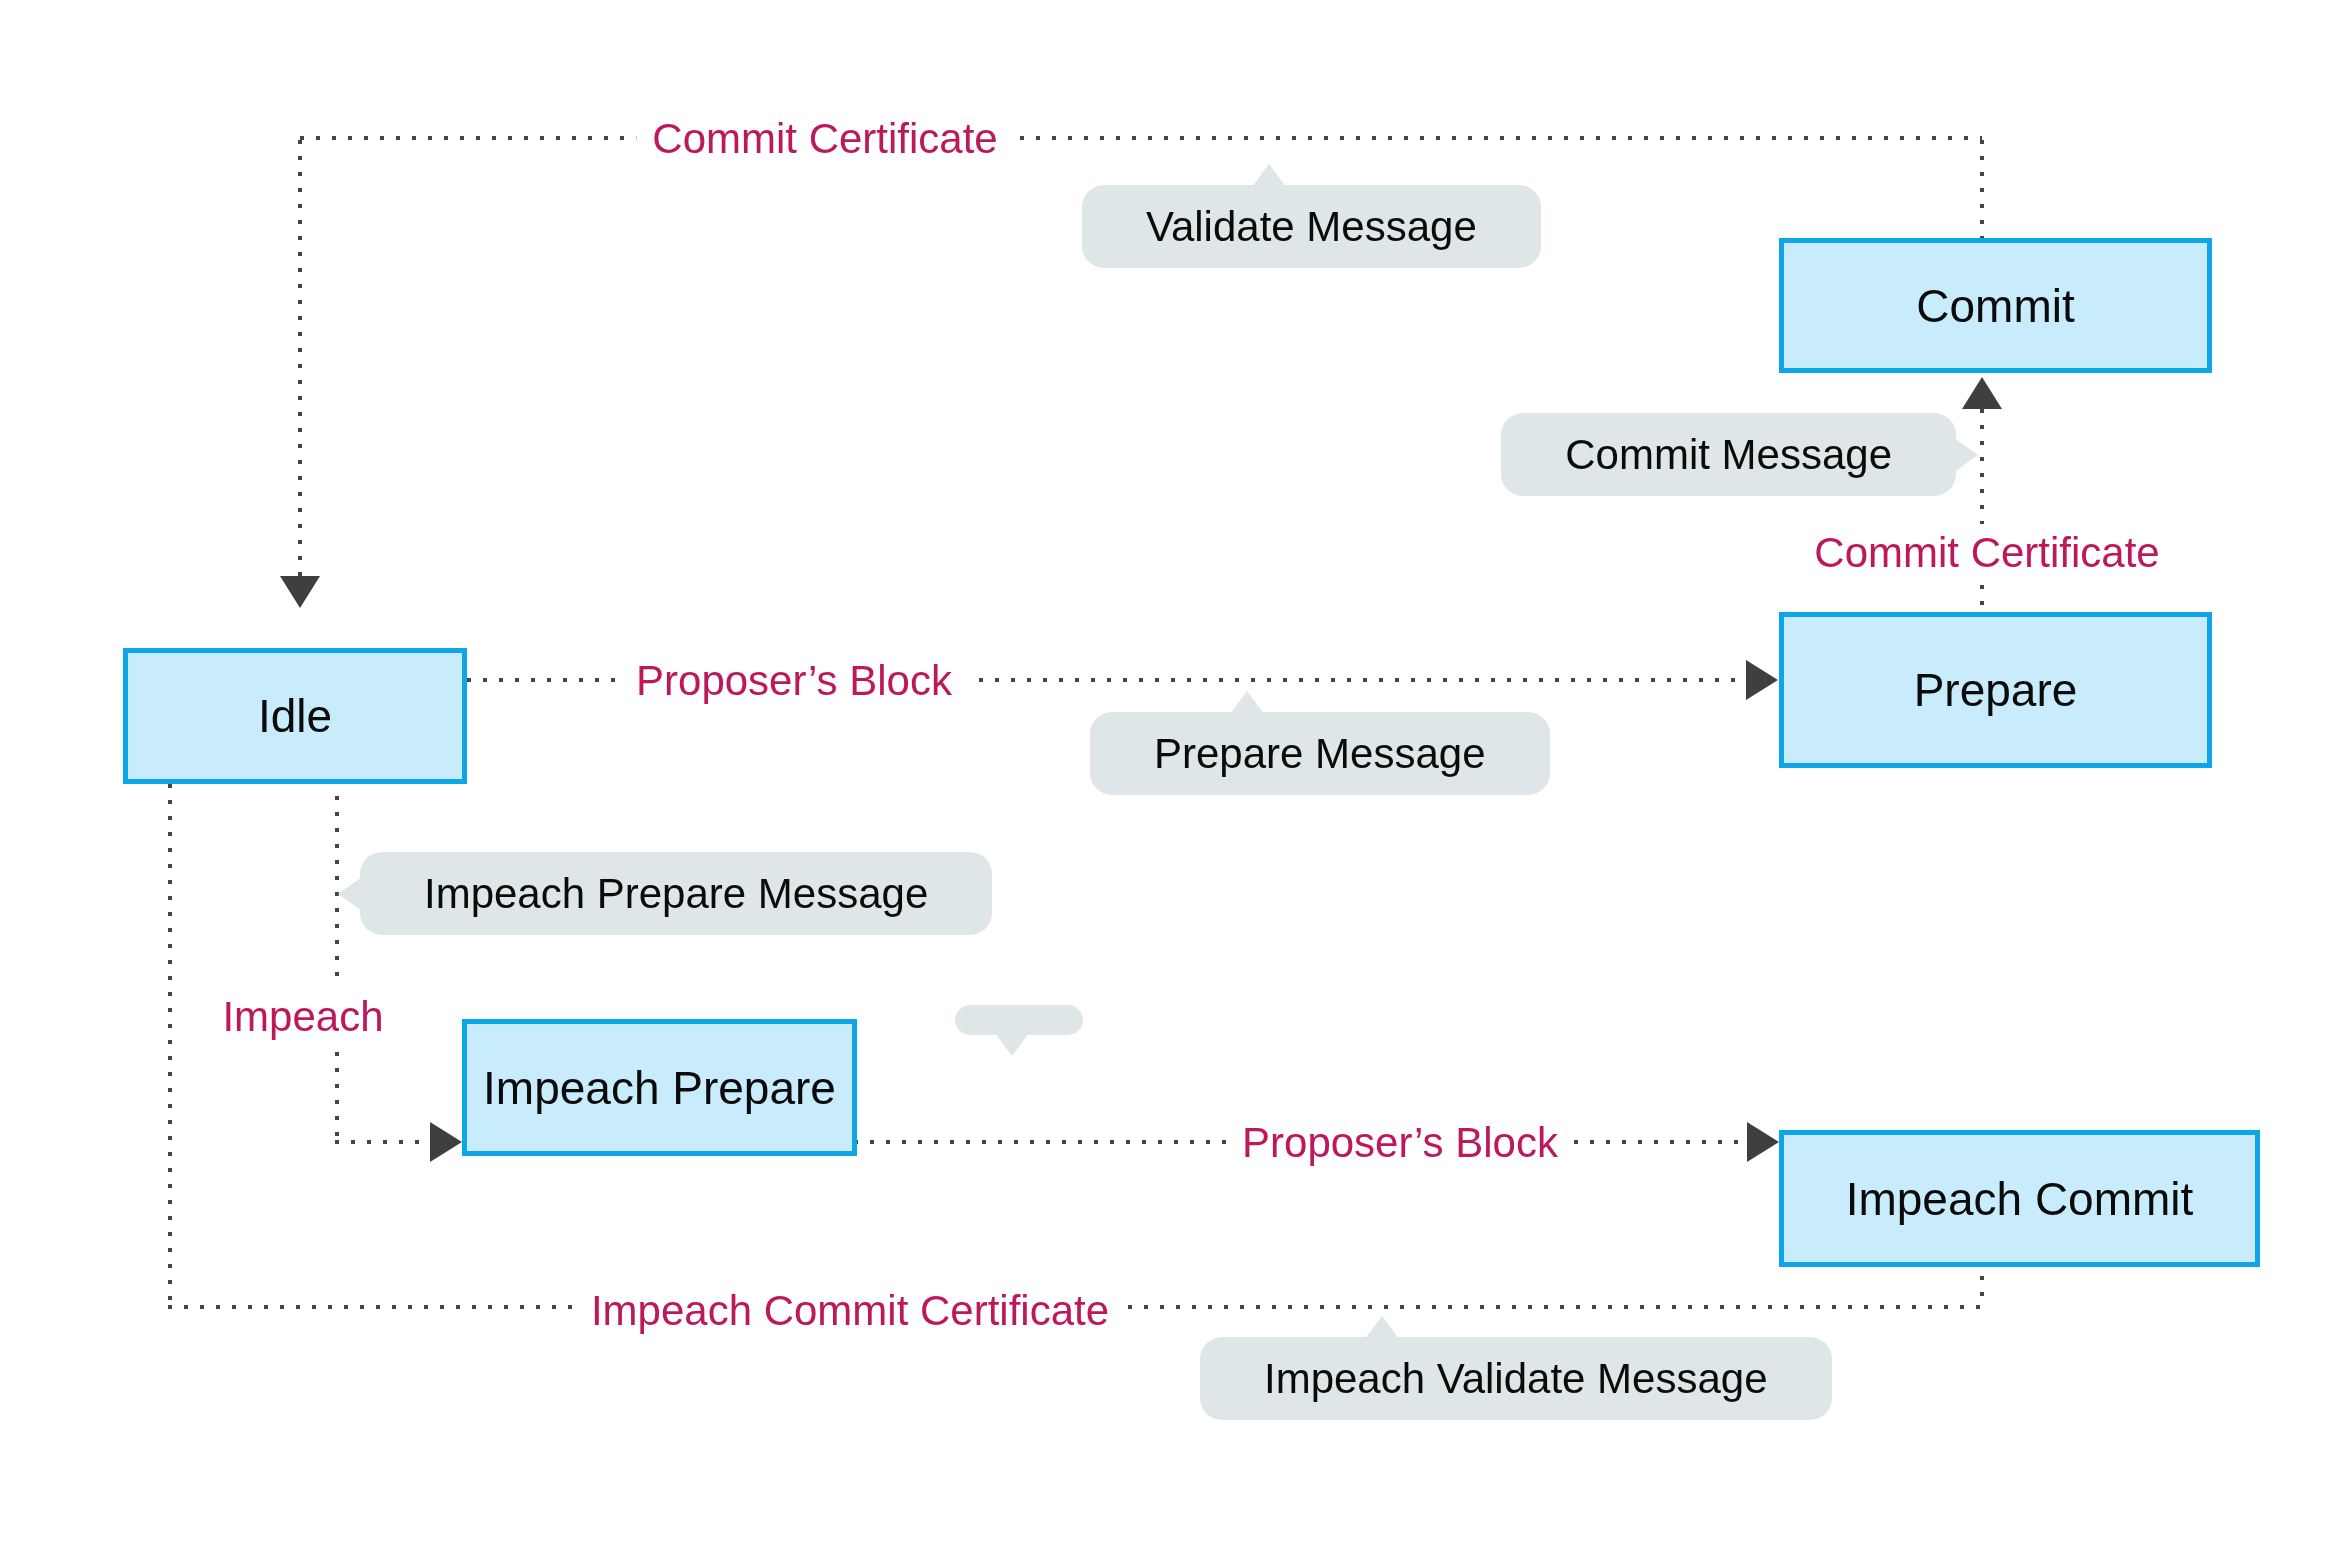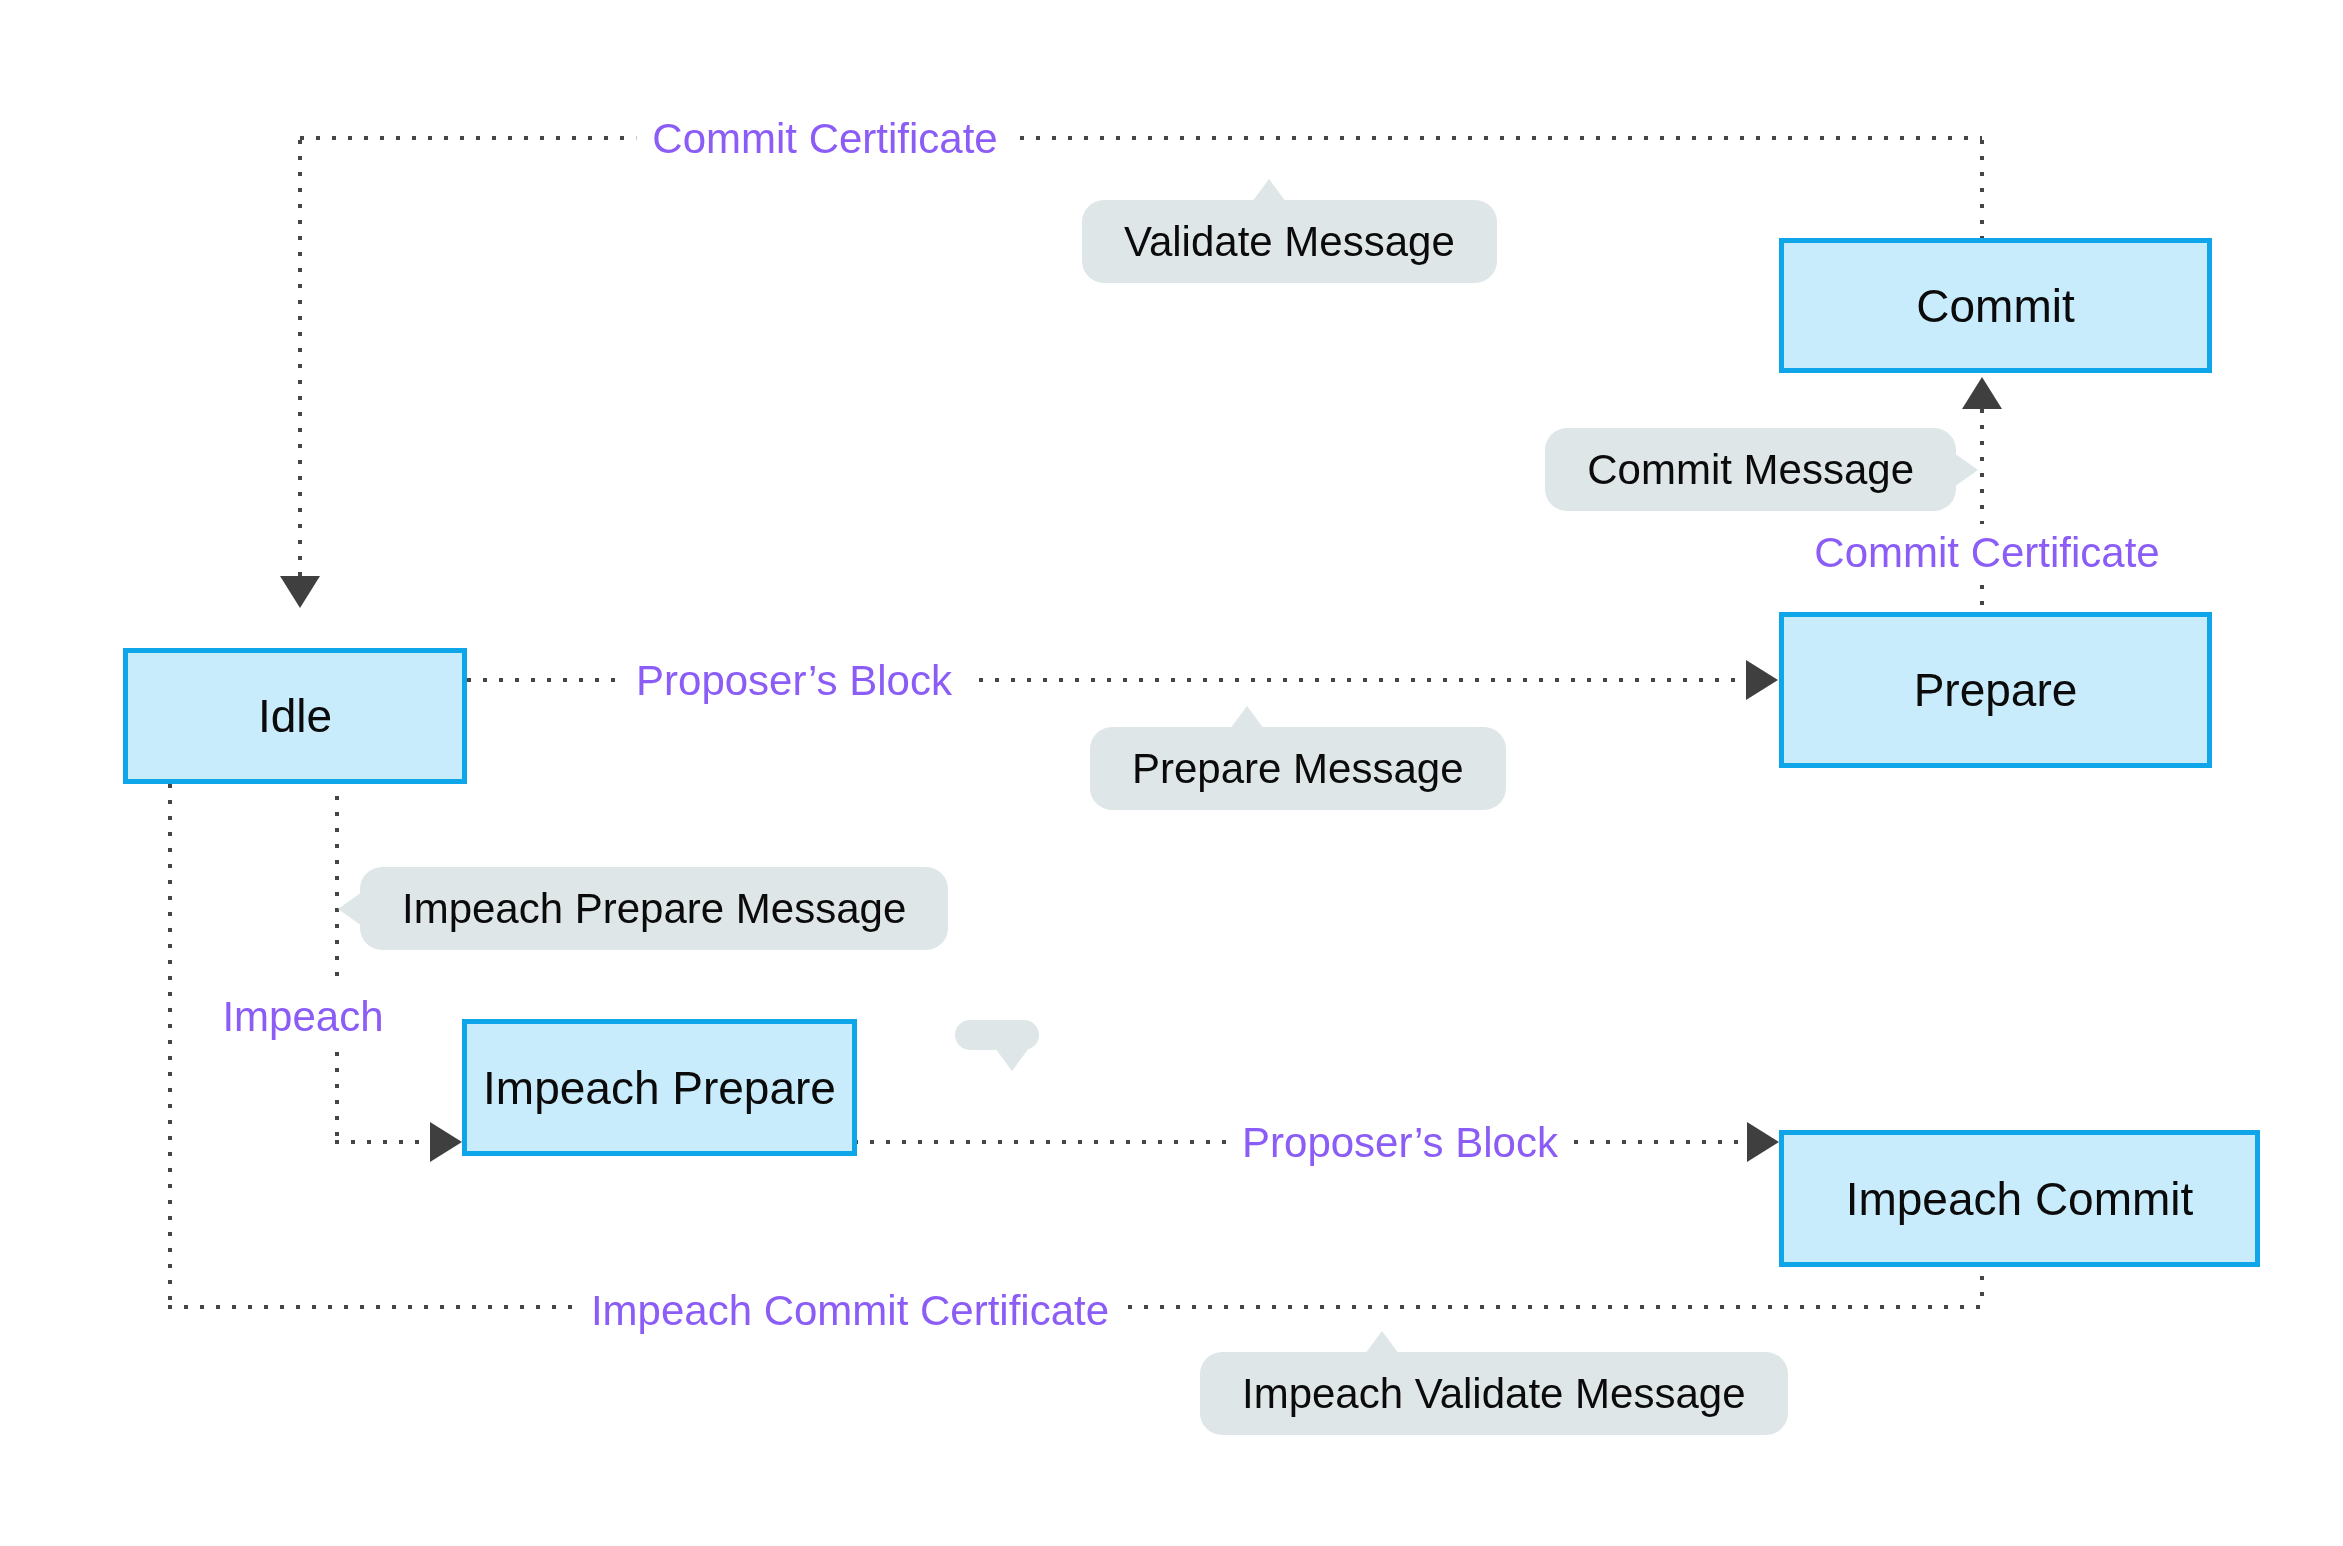--- a/index.html
+++ b/index.html
@@ -22,27 +22,27 @@
   
   .arrow{position:absolute;width:0;height:0;}
   .arrow.down{border-left:20px solid transparent;border-right:20px solid transparent;border-top:32px solid #3f3f3f;}
   .arrow.up{border-left:20px solid transparent;border-right:20px solid transparent;border-bottom:32px solid #3f3f3f;}
   .arrow.right{border-top:20px solid transparent;border-bottom:20px solid transparent;border-left:32px solid #3f3f3f;}
 
   
   .edge-label{
     position:absolute;transform:translateX(-50%);
     background:#ffffff;padding:0 16px;white-space:nowrap;
-    font-size:42px;line-height:58px;color:#8b5cf6;
+    font-size:42px;line-height:58px;color:#be185d;
   }
 
   
   .bubble{
     position:absolute;background:#dee6e8;border-radius:22px;
-    padding:15px 42px;font-size:42px;line-height:53px;white-space:nowrap;color:#0b0b0b;margin-top:15px;
+    padding:15px 64px;font-size:42px;line-height:53px;white-space:nowrap;color:#0b0b0b;
   }
   .tail{position:absolute;width:0;height:0;}
   .tail.up{top:-21px;border-left:17px solid transparent;border-right:17px solid transparent;border-bottom:23px solid #dee6e8;}
   .tail.down{bottom:-21px;border-left:17px solid transparent;border-right:17px solid transparent;border-top:23px solid #dee6e8;}
   .tail.left{left:-22px;top:50%;margin-top:-17px;border-top:17px solid transparent;border-bottom:17px solid transparent;border-right:24px solid #dee6e8;}
   .tail.right{right:-22px;top:50%;margin-top:-17px;border-top:17px solid transparent;border-bottom:17px solid transparent;border-left:24px solid #dee6e8;}
 
   
   .state{
     position:absolute;display:flex;align-items:center;justify-content:center;

